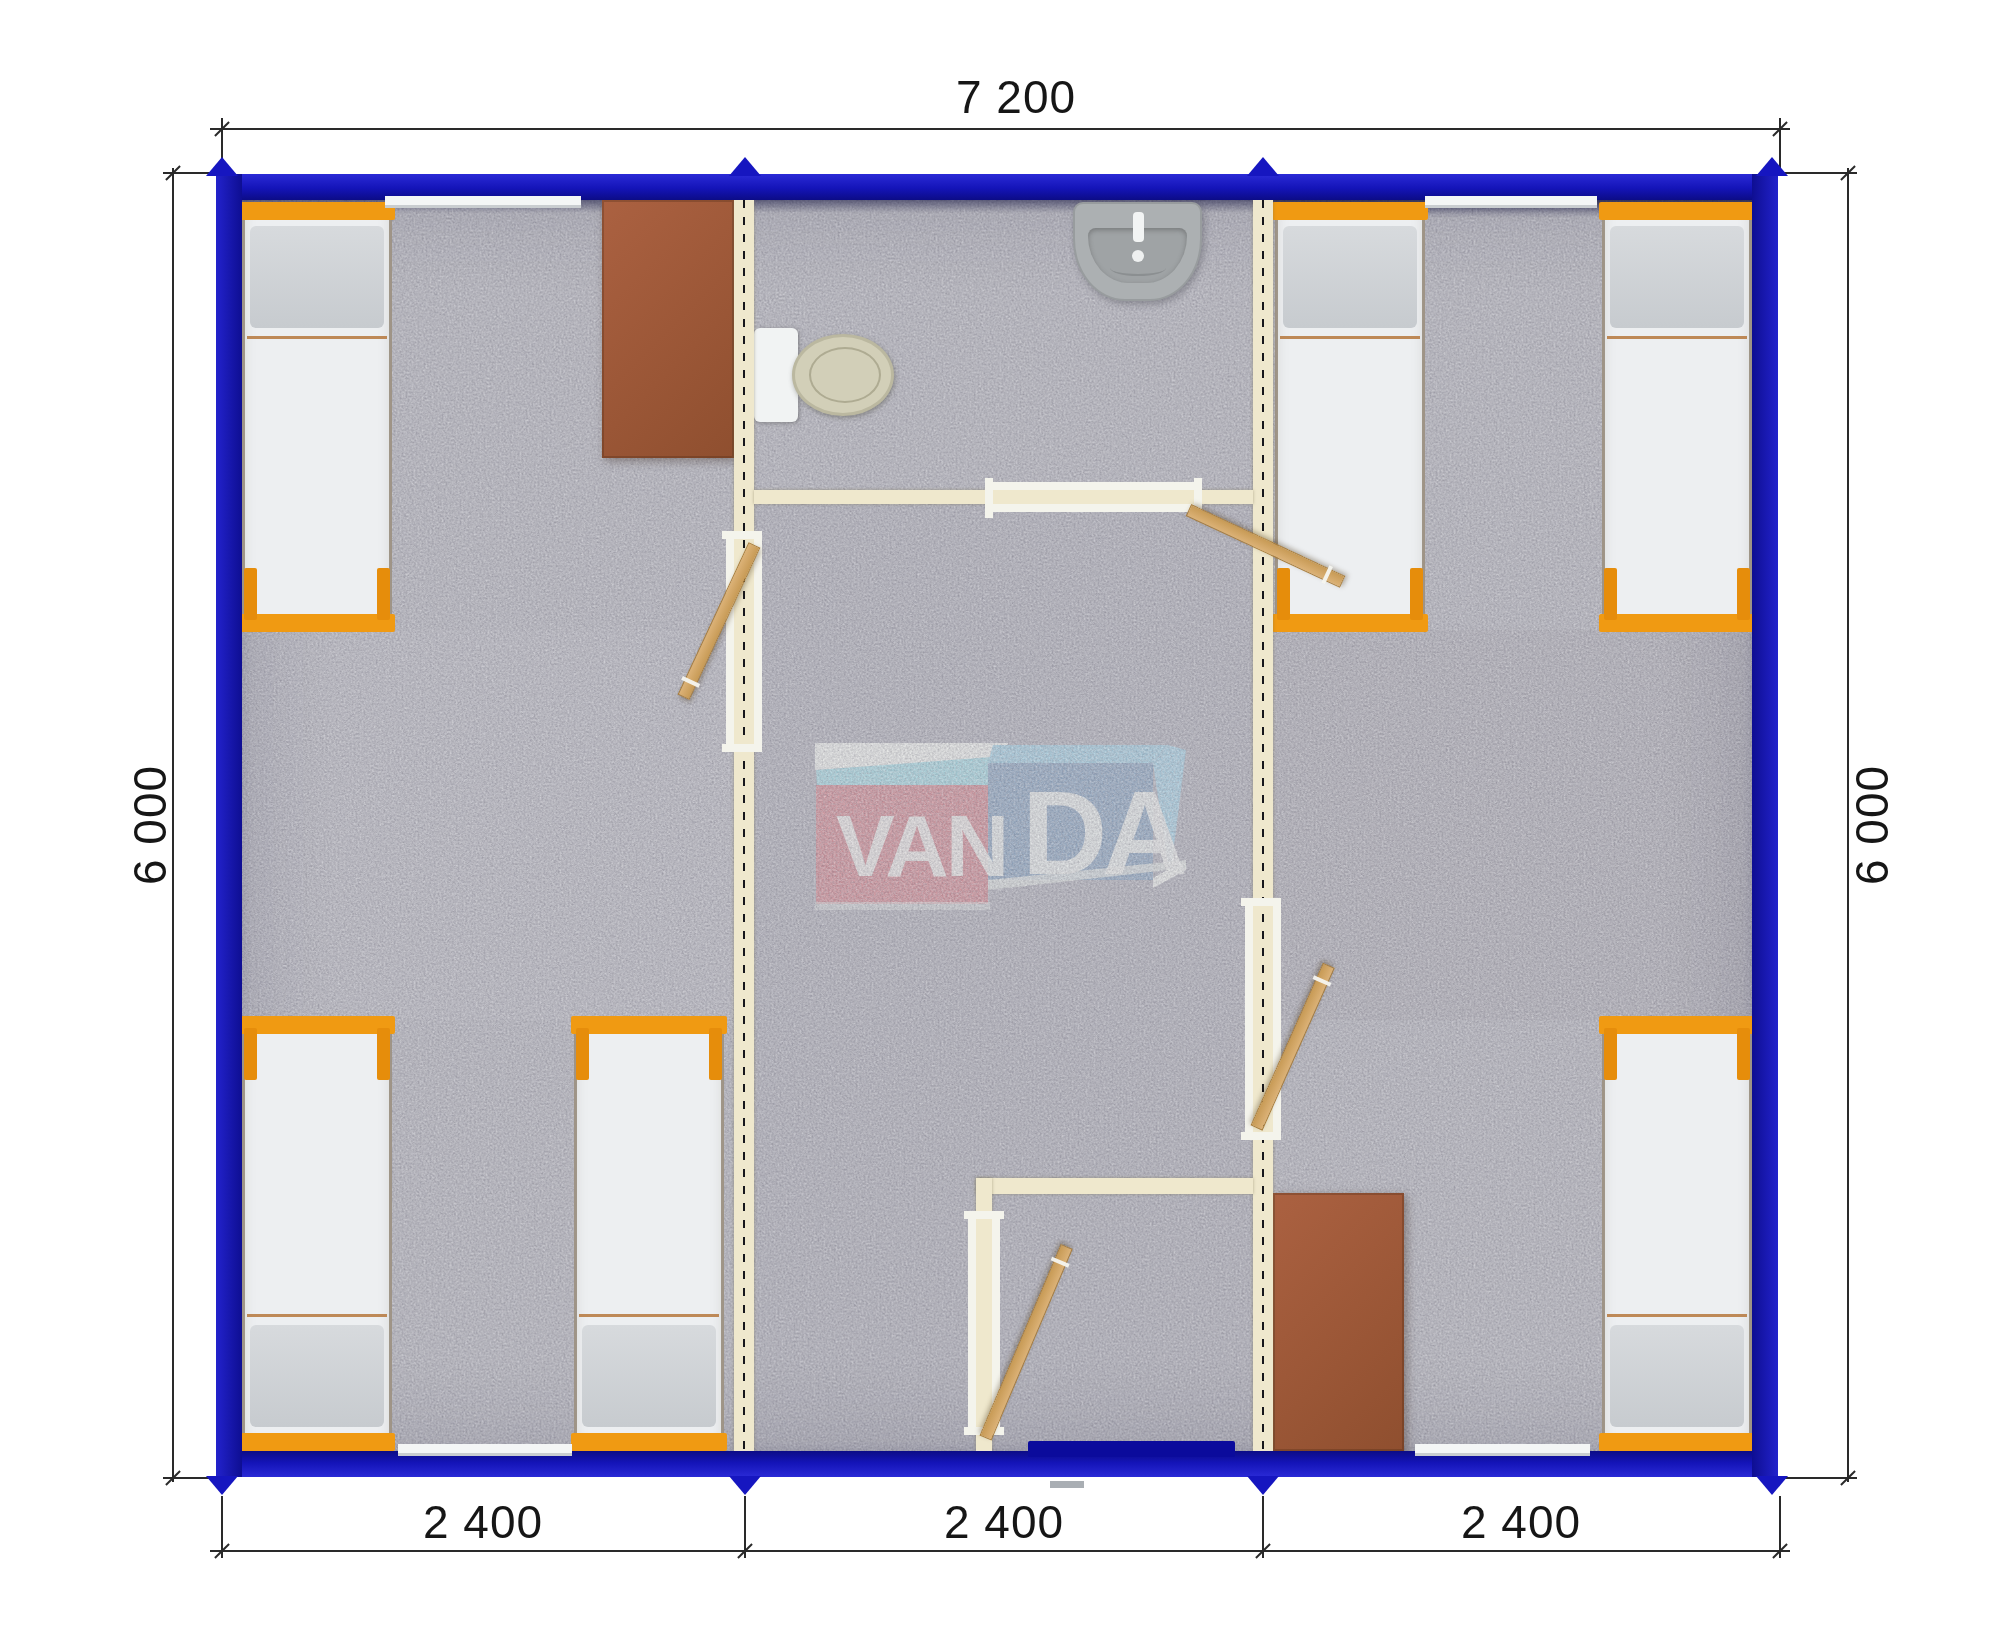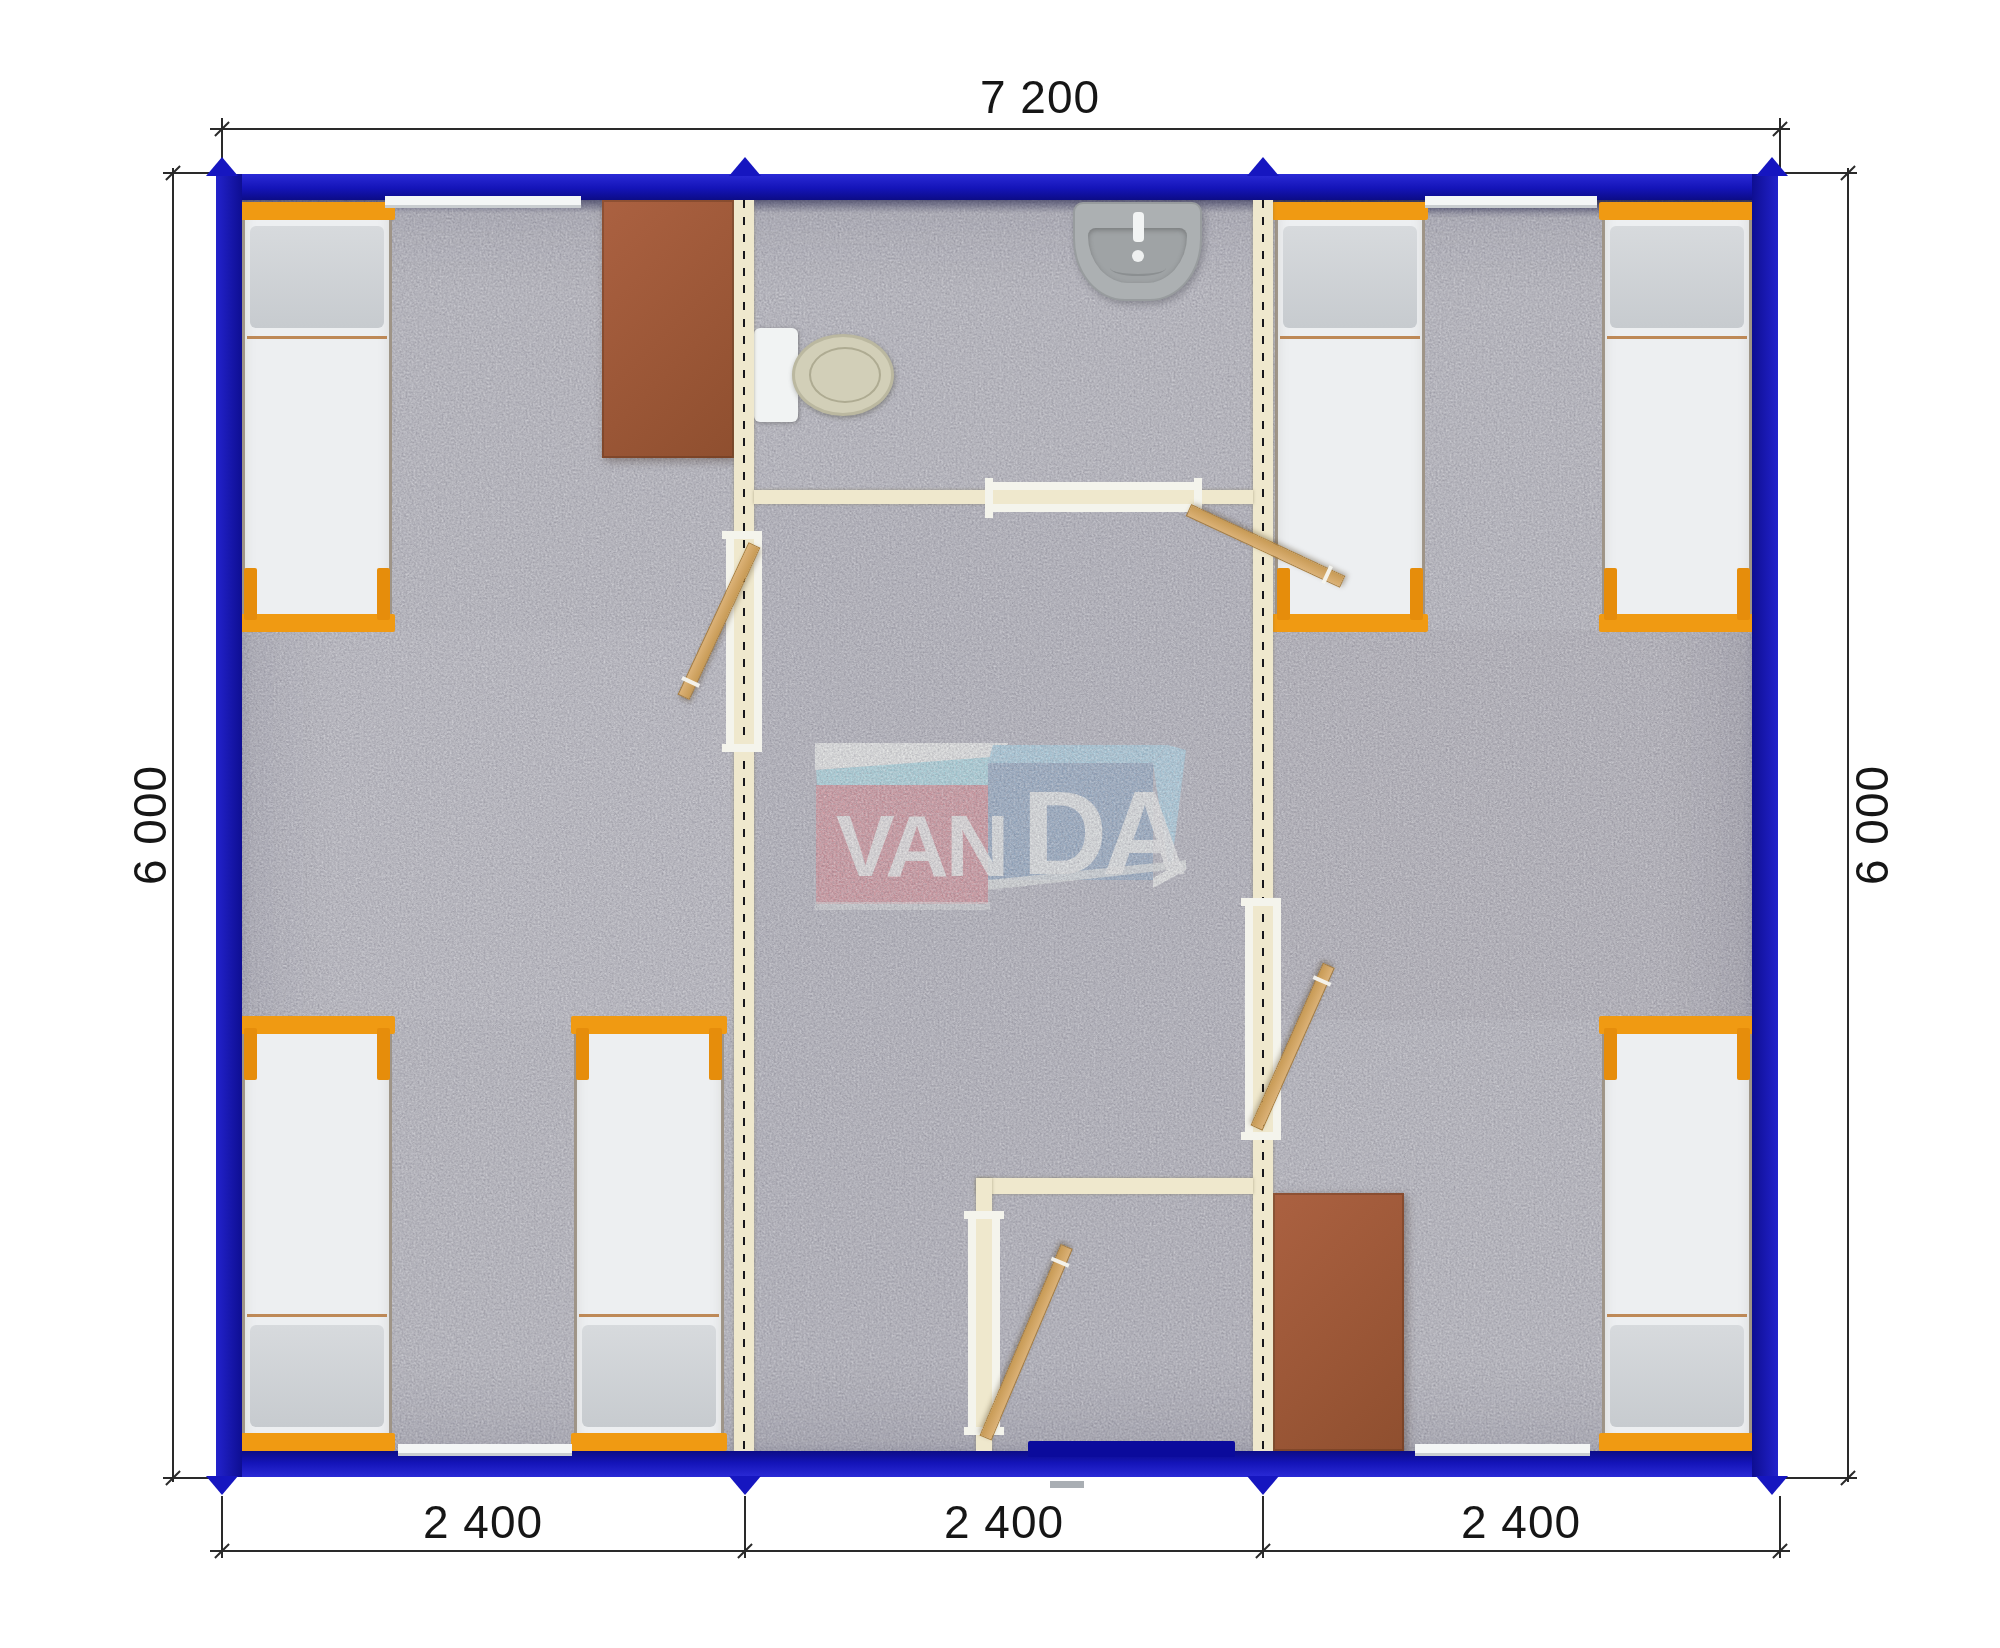--- a/index.html
+++ b/index.html
@@ -253,21 +253,21 @@
   <div class="window-strip" style="left:398px;top:1444px;width:174px;"></div>
   <div class="window-strip" style="left:1415px;top:1444px;width:175px;"></div>
   <div class="entry-door"></div>
   <div class="entry-step"></div>
 
   <div class="dim-line dim-h" style="left:210px;top:128px;width:1580px;"></div>
   <div class="dim-line dim-v" style="left:221px;top:118px;height:50px;"></div>
   <div class="dim-line dim-v" style="left:1779px;top:118px;height:50px;"></div>
   <div class="dim-tick" style="left:212px;top:128px;"></div>
   <div class="dim-tick" style="left:1770px;top:128px;"></div>
-  <div class="dim-text horiz" style="left:1040px;top:97px;text-align:right;">7 200</div>
+  <div class="dim-text horiz" style="left:1016px;top:97px;text-align:right;">7 200</div>
 
   <div class="dim-line dim-v" style="left:172px;top:168px;height:1314px;"></div>
   <div class="dim-line dim-h" style="left:163px;top:172px;width:56px;"></div>
   <div class="dim-line dim-h" style="left:163px;top:1477px;width:56px;"></div>
   <div class="dim-tick" style="left:163px;top:172px;"></div>
   <div class="dim-tick" style="left:163px;top:1477px;"></div>
   <div class="dim-text vert" style="left:150px;top:825px;">6 000</div>
 
   <div class="dim-line dim-v" style="left:1847px;top:168px;height:1314px;"></div>
   <div class="dim-line dim-h" style="left:1779px;top:172px;width:78px;"></div>

